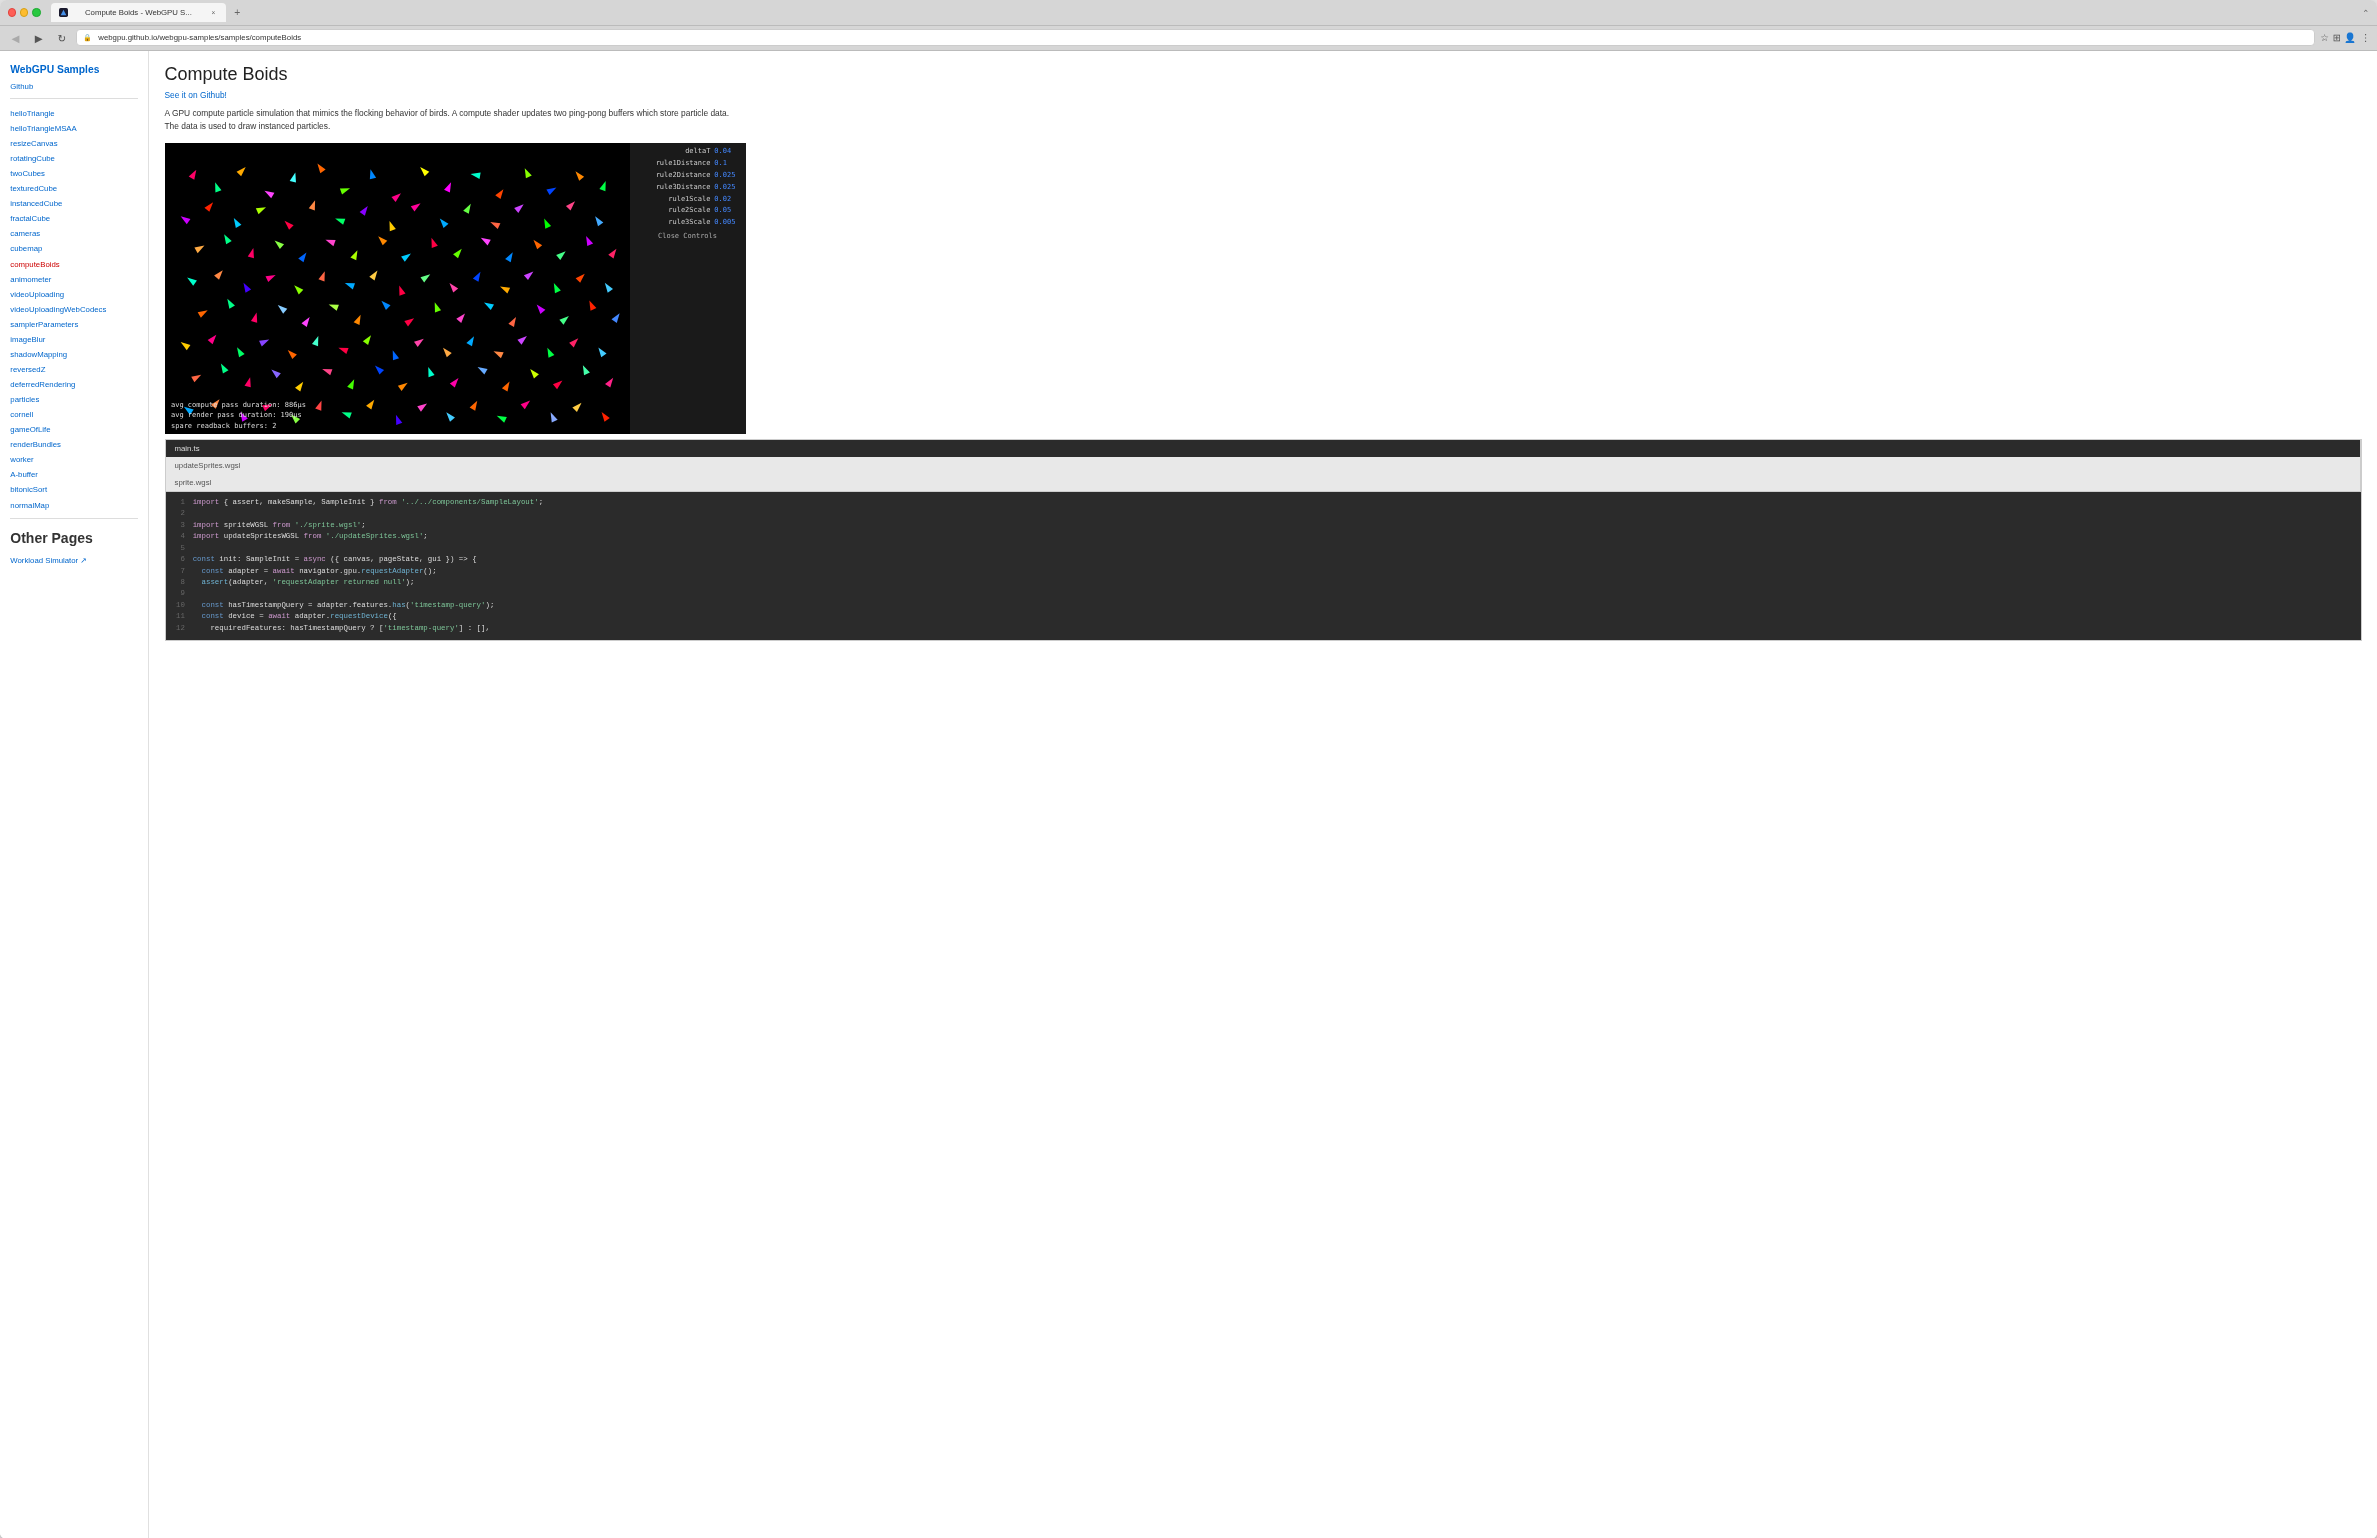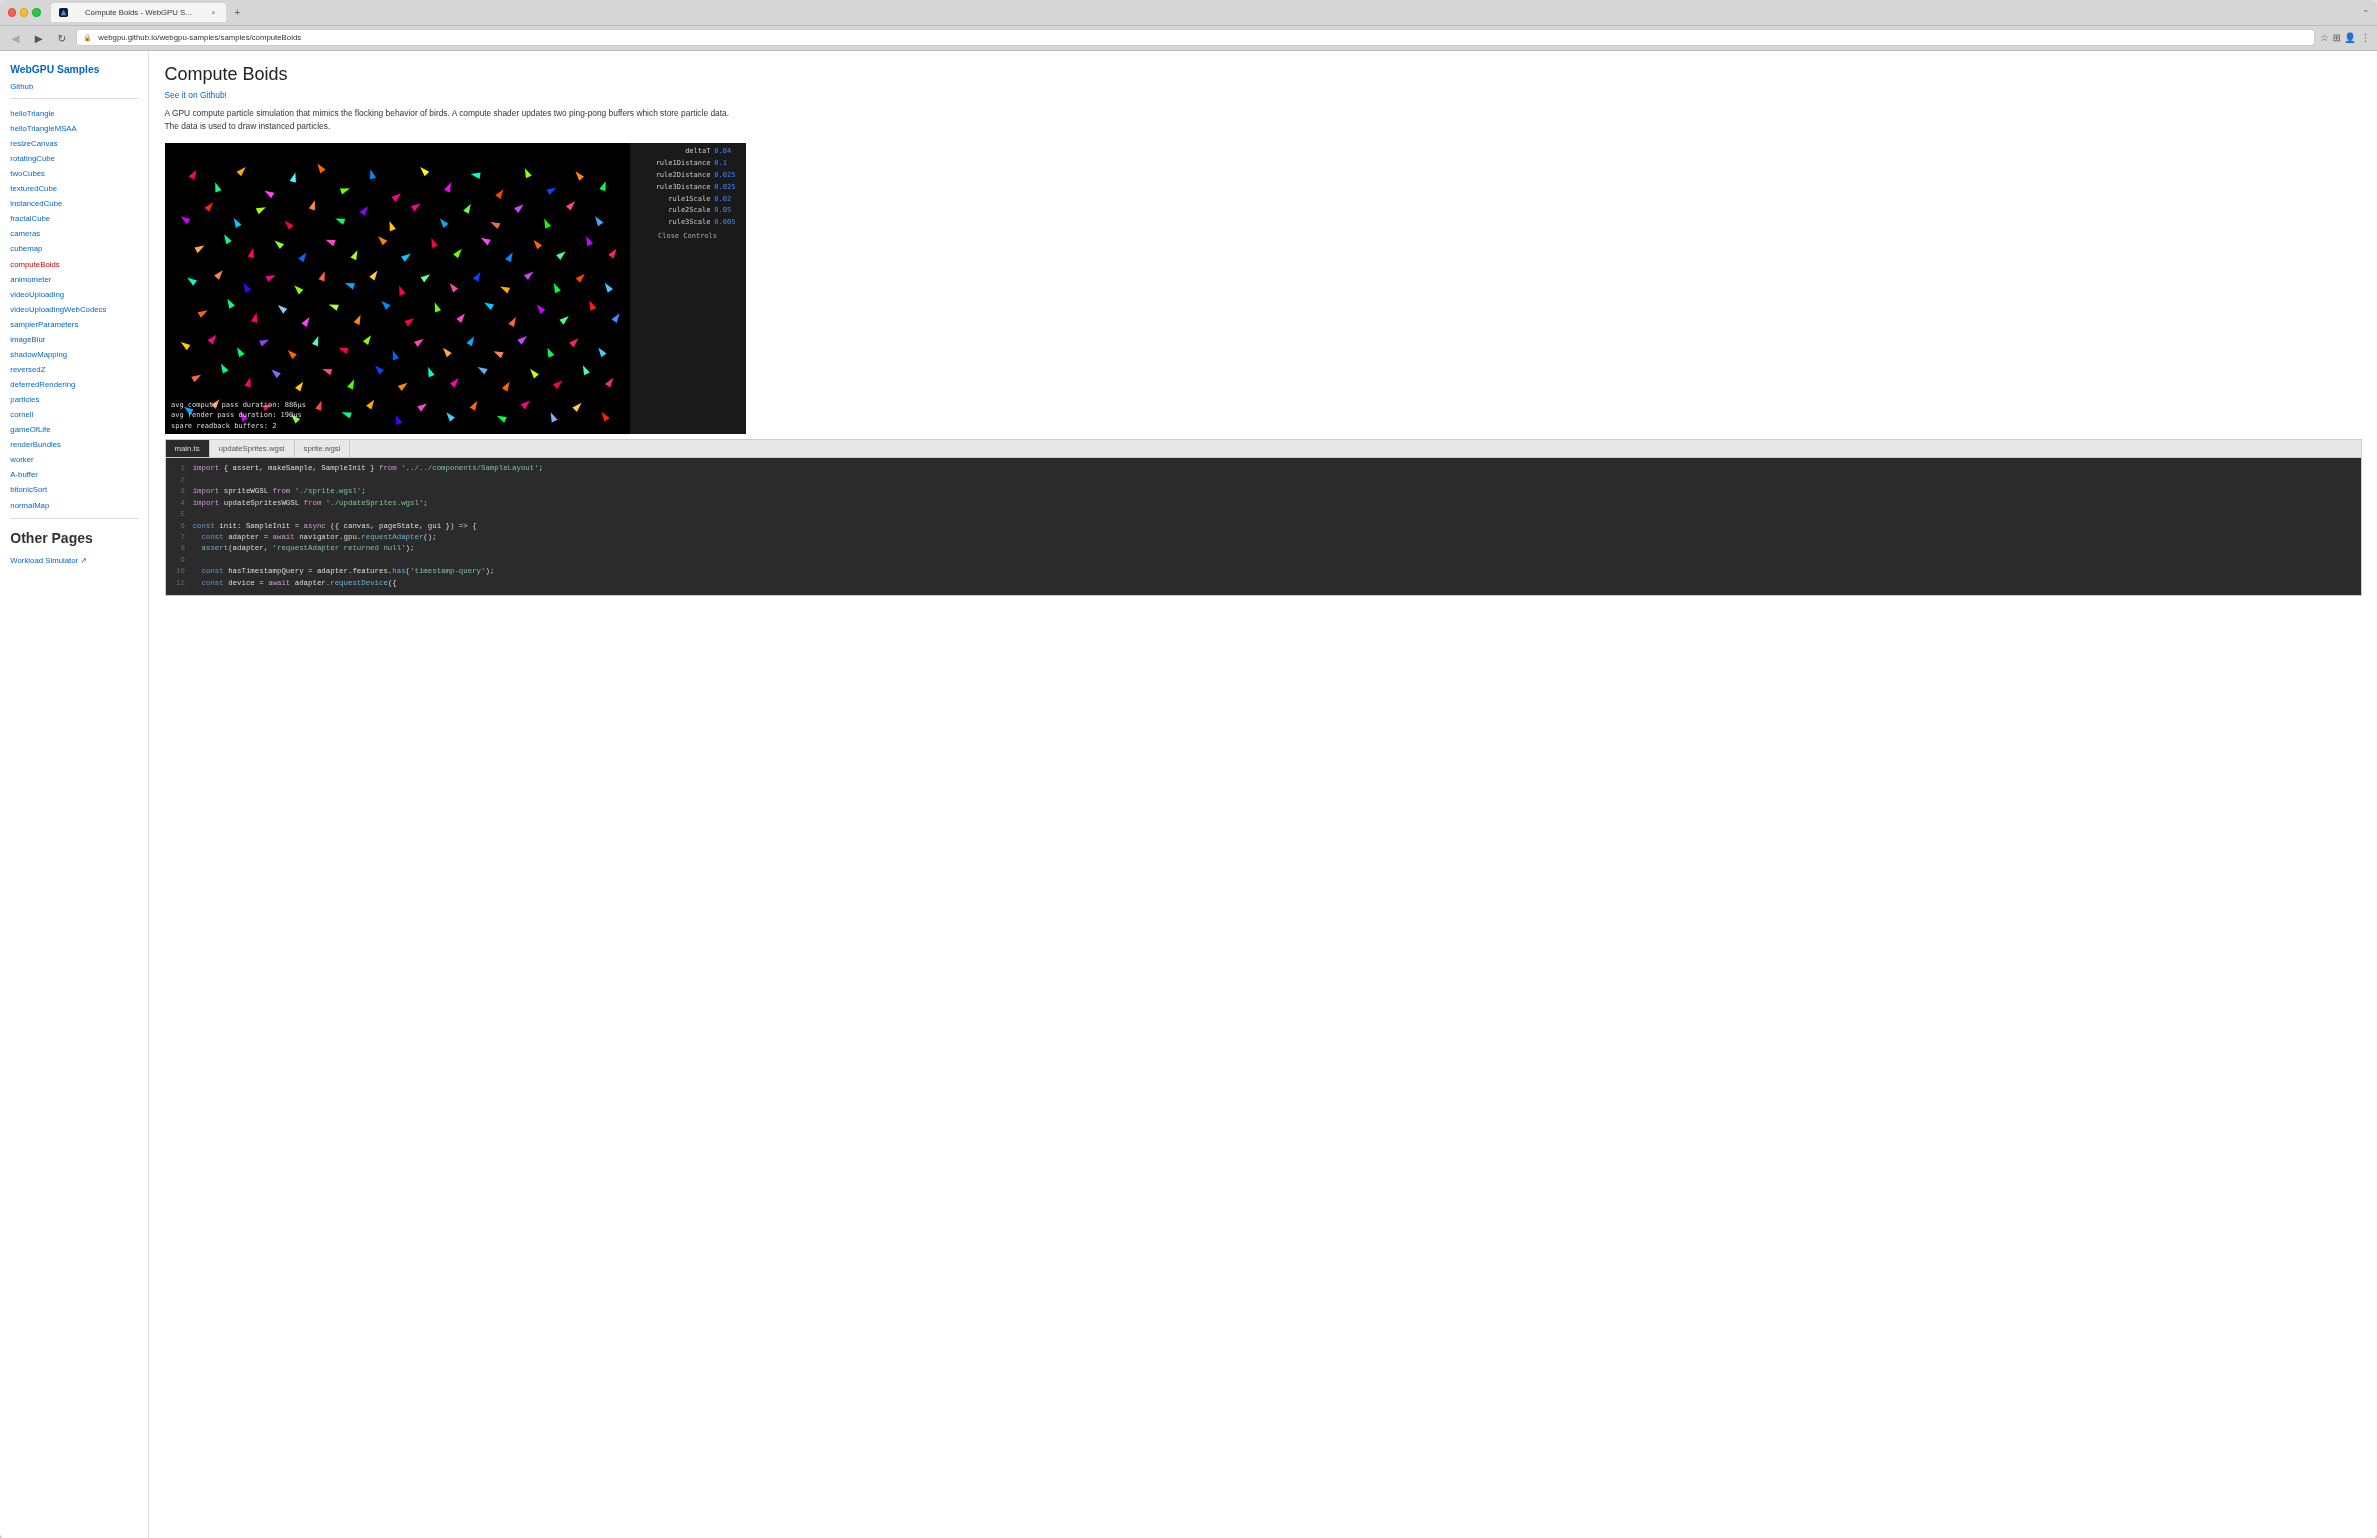--- a/index.html
+++ b/index.html
@@ -309,20 +309,21 @@
     
     .code-section {
       border: 0.6px solid #ccc;
       border-radius: 0;
     }
 
     .code-tabs {
       display: flex;
       background: #e8e8e8;
       border-bottom: 0.6px solid #ccc;
+      flex-direction: column;
     }
 
     .code-tab {
       padding: 3.9px 9px;
       font-size: 7.8px;
       color: #555;
       cursor: pointer;
       border-right: 0.6px solid #ccc;
     }
 
@@ -703,19 +704,23 @@
             <span class="code-text">&nbsp;</span>
           </div>
           <div class="code-line">
             <span class="line-num">10</span>
             <span class="code-text">&nbsp;&nbsp;<span class="blue-kw">const</span> <span class="id">hasTimestampQuery</span> = adapter.features.<span class="fn">has</span>(<span class="str">'timestamp-query'</span>);</span>
           </div>
           <div class="code-line">
             <span class="line-num">11</span>
             <span class="code-text">&nbsp;&nbsp;<span class="blue-kw">const</span> <span class="id">device</span> = <span class="kw">await</span> adapter.<span class="fn">requestDevice</span>({</span>
           </div>
+          <div class="code-line">
+            <span class="line-num">12</span>
+            <span class="code-text">&nbsp;&nbsp;&nbsp;&nbsp;<span class="id">requiredFeatures</span>: hasTimestampQuery ? [<span class="str">'timestamp-query'</span>] : [],</span>
+          </div>
         </div>
       </div>
 
     </div>
   </div>
 </div>
 
 
 </body></html>

